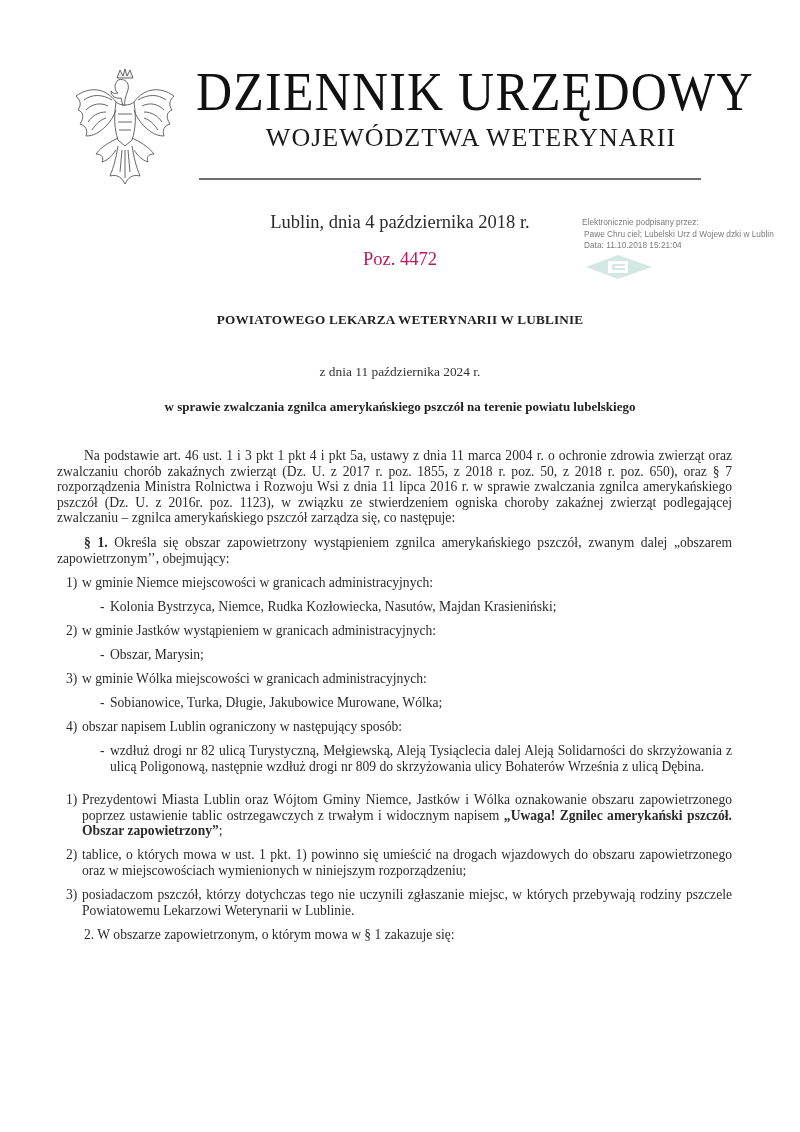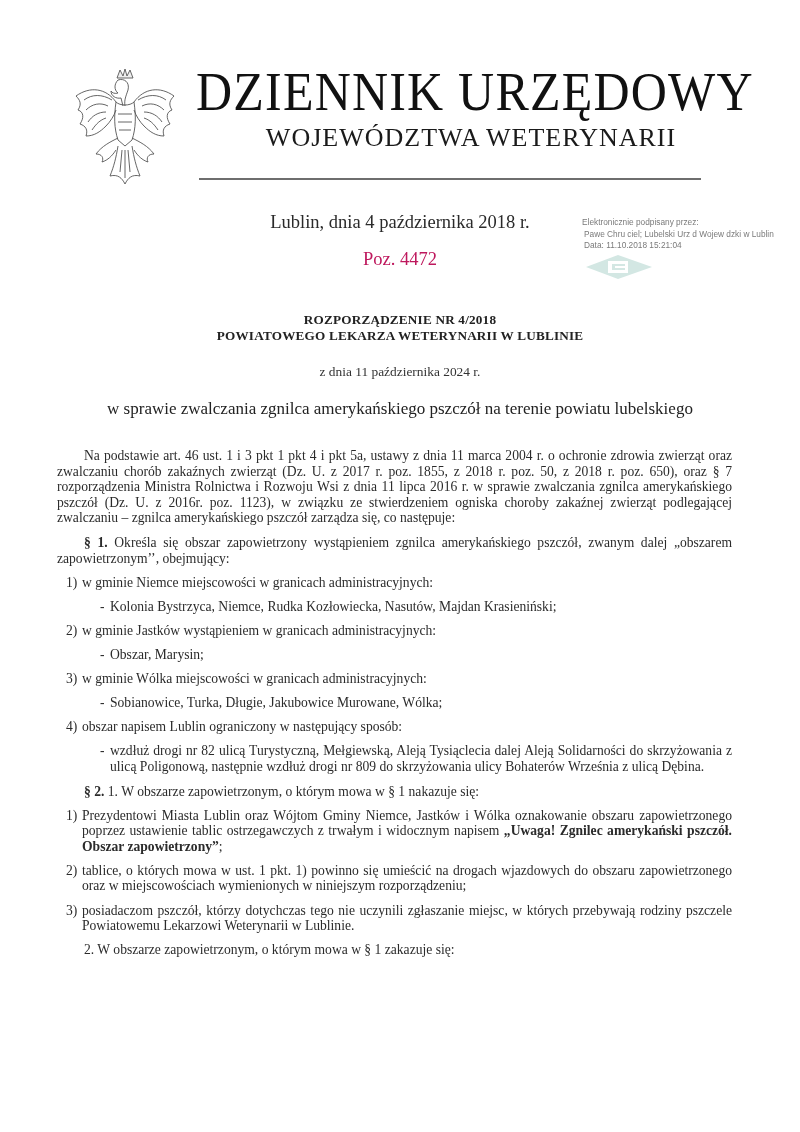--- a/index.html
+++ b/index.html
@@ -43,21 +43,21 @@
   .act-title {
     left: 100px; top: 312px; width: 600px; text-align: center;
     font-size: 13.2px; font-weight: bold; line-height: 15.5px; letter-spacing: 0.2px; color: #222;
   }
   .act-date {
     left: 100px; top: 364px; width: 600px; text-align: center;
     font-size: 13.4px; color: #333;
   }
   .act-subject {
     left: 60px; top: 399px; width: 680px; text-align: center;
-    font-size: 17px; font-weight: normal; color: #222; white-space: nowrap;
+    font-size: 13px; font-weight: bold; color: #222; white-space: nowrap;
   }
 
   
   .body-text {
     left: 57px; top: 448px; width: 675px;
     font-size: 13.6px; line-height: 15.6px; color: #2b2b2b;
     text-align: justify;
   }
   .p { margin: 0; }
   .p.indent { text-indent: 27px; }
@@ -126,21 +126,20 @@
 <div class="abs sig-logo">
   <svg width="70" height="24" viewBox="0 0 70 24">
     <path d="M2 12 L34 0 L68 12 L34 24 Z" fill="#d3e7e3"></path>
     <path d="M24 6 L44 6 L44 18 L24 18 Z" fill="#ffffff"></path>
     <path d="M28 9 L41 9 L41 15 L28 15 Z" fill="#d3e7e3"></path>
     <path d="M31 11 L41 11 L41 13 L31 13 Z" fill="#ffffff"></path>
   </svg>
 </div>
 
 <div class="abs act-title">
-  <div>ROZPORZĄDZENIE NR 4/2018</div>
   <div>POWIATOWEGO LEKARZA WETERYNARII W LUBLINIE</div>
 </div>
 <div class="abs act-date">z dnia 11 października 2024 r.</div>
 <div class="abs act-subject">w sprawie zwalczania zgnilca amerykańskiego pszczół na terenie powiatu lubelskiego</div>
 
 <div class="abs body-text">
   <p class="p indent">Na podstawie art. 46 ust. 1 i 3 pkt 1 pkt 4 i pkt 5a, ustawy z dnia 11 marca 2004 r. o ochronie zdrowia zwierząt oraz zwalczaniu chorób zakaźnych zwierząt (Dz. U. z 2017 r. poz. 1855, z 2018 r. poz. 50, z 2018 r. poz. 650), oraz § 7 rozporządzenia Ministra Rolnictwa i Rozwoju Wsi z dnia 11 lipca 2016 r. w sprawie zwalczania zgnilca amerykańskiego pszczół (Dz. U. z 2016r. poz. 1123), w związku ze stwierdzeniem ogniska choroby zakaźnej zwierząt podlegającej zwalczaniu – zgnilca amerykańskiego pszczół zarządza się, co następuje:</p>
   <div class="gap"></div>
 
   <p class="p indent"><span class="para-mark">§ 1.</span> <span>Określa się obszar zapowietrzony wystąpieniem zgnilca amerykańskiego pszczół, zwanym dalej „obszarem zapowietrzonym’’, obejmujący:</span></p>
@@ -183,21 +182,20 @@
       <span class="num">4)</span>
       <span class="txt">obszar napisem Lublin ograniczony w następujący sposób:</span>
     </div>
   <div class="gap-s"></div>
   <div class="dash-item">
       <span class="dash">-</span>
       <span class="txt">wzdłuż drogi nr 82 ulicą Turystyczną, Mełgiewską, Aleją Tysiąclecia dalej Aleją Solidarności do skrzyżowania z ulicą Poligonową, następnie wzdłuż drogi nr 809 do skrzyżowania ulicy Bohaterów Września z ulicą Dębina.</span>
     </div>
   <div class="gap"></div>
 
-  <p class="p indent"><span class="para-mark">§ 2.</span> <span>1. W obszarze zapowietrzonym, o którym mowa w § 1 nakazuje się:</span></p>
   <div class="gap-s"></div>
 
   <div class="num-item">
       <span class="num">1)</span>
       <span class="txt"><span>Prezydentowi Miasta Lublin oraz Wójtom Gminy Niemce, Jastków i Wólka oznakowanie obszaru zapowietrzonego poprzez ustawienie tablic ostrzegawczych z trwałym i widocznym napisem </span><span class="bold">„Uwaga! Zgnilec amerykański pszczół. Obszar zapowietrzony”</span><span>;</span></span>
     </div>
   <div class="gap-s"></div>
 
   <div class="num-item">
       <span class="num">2)</span>

